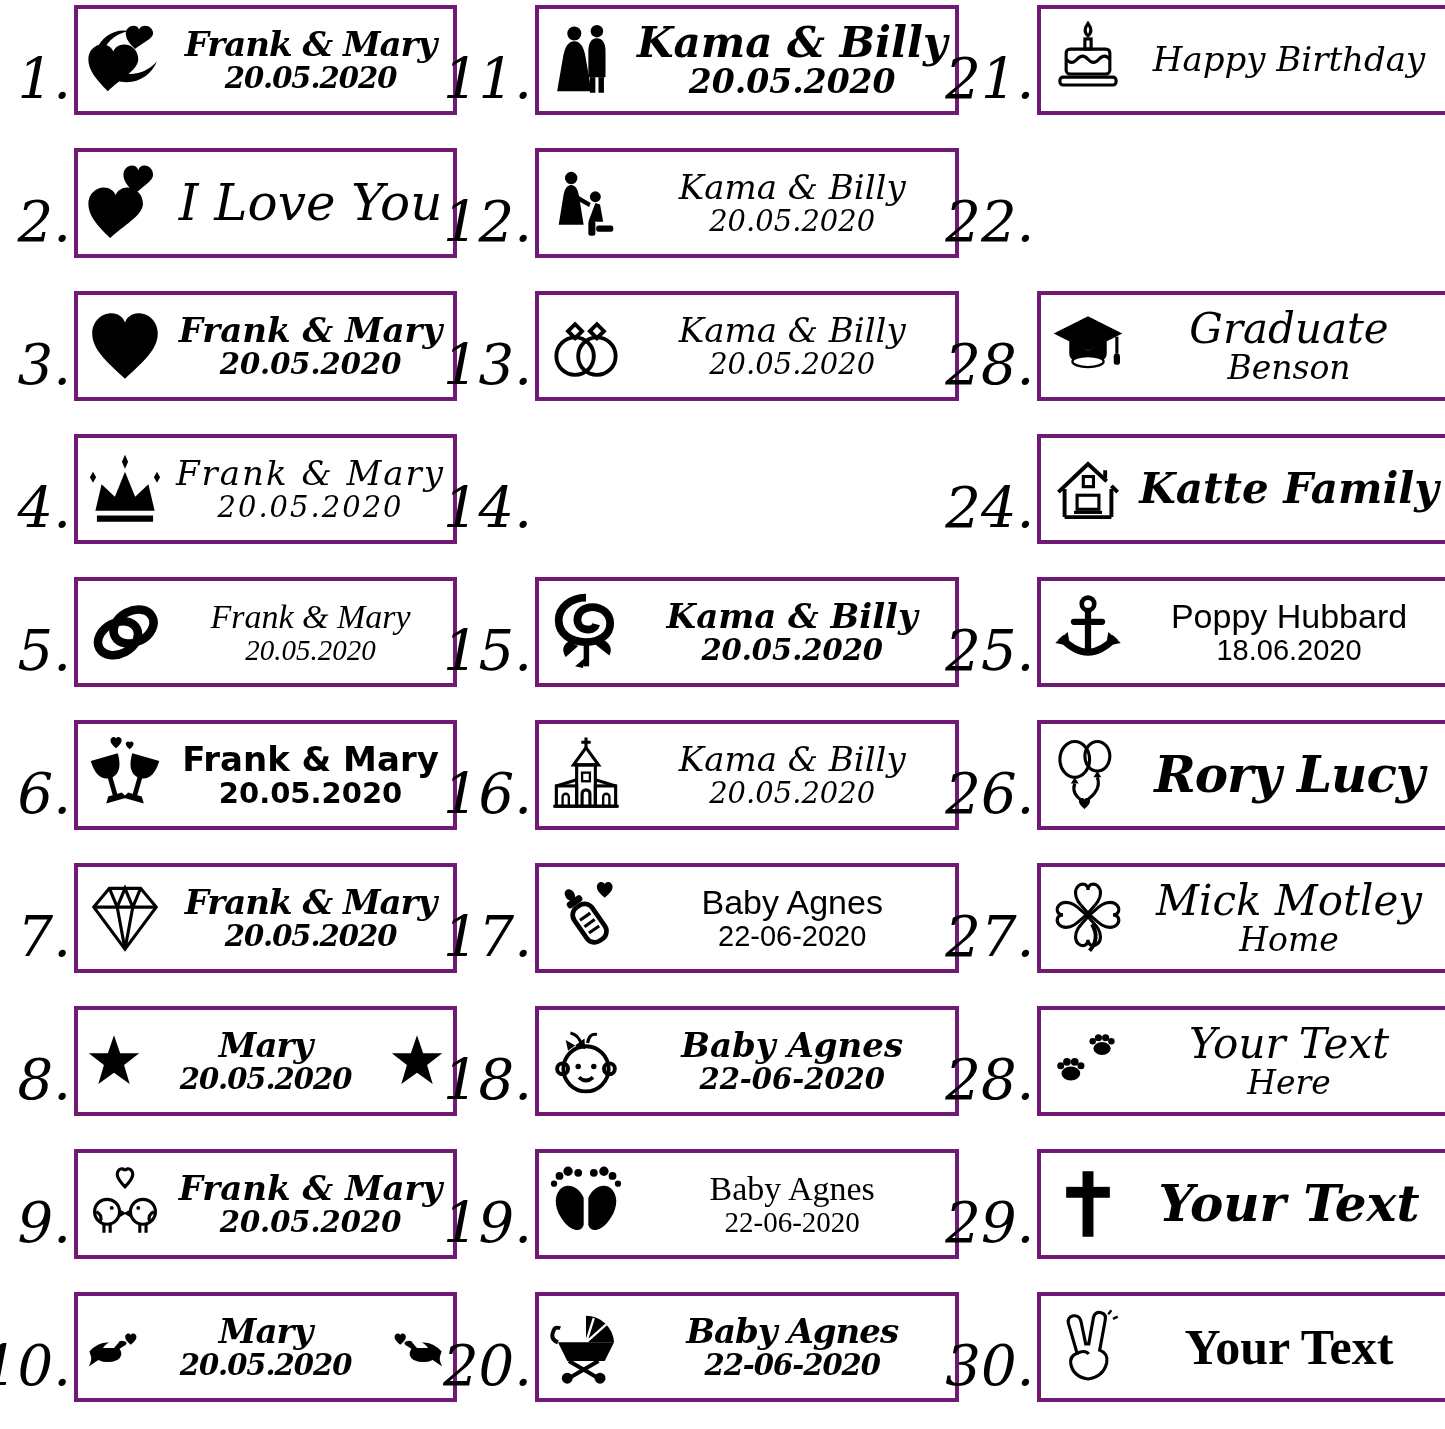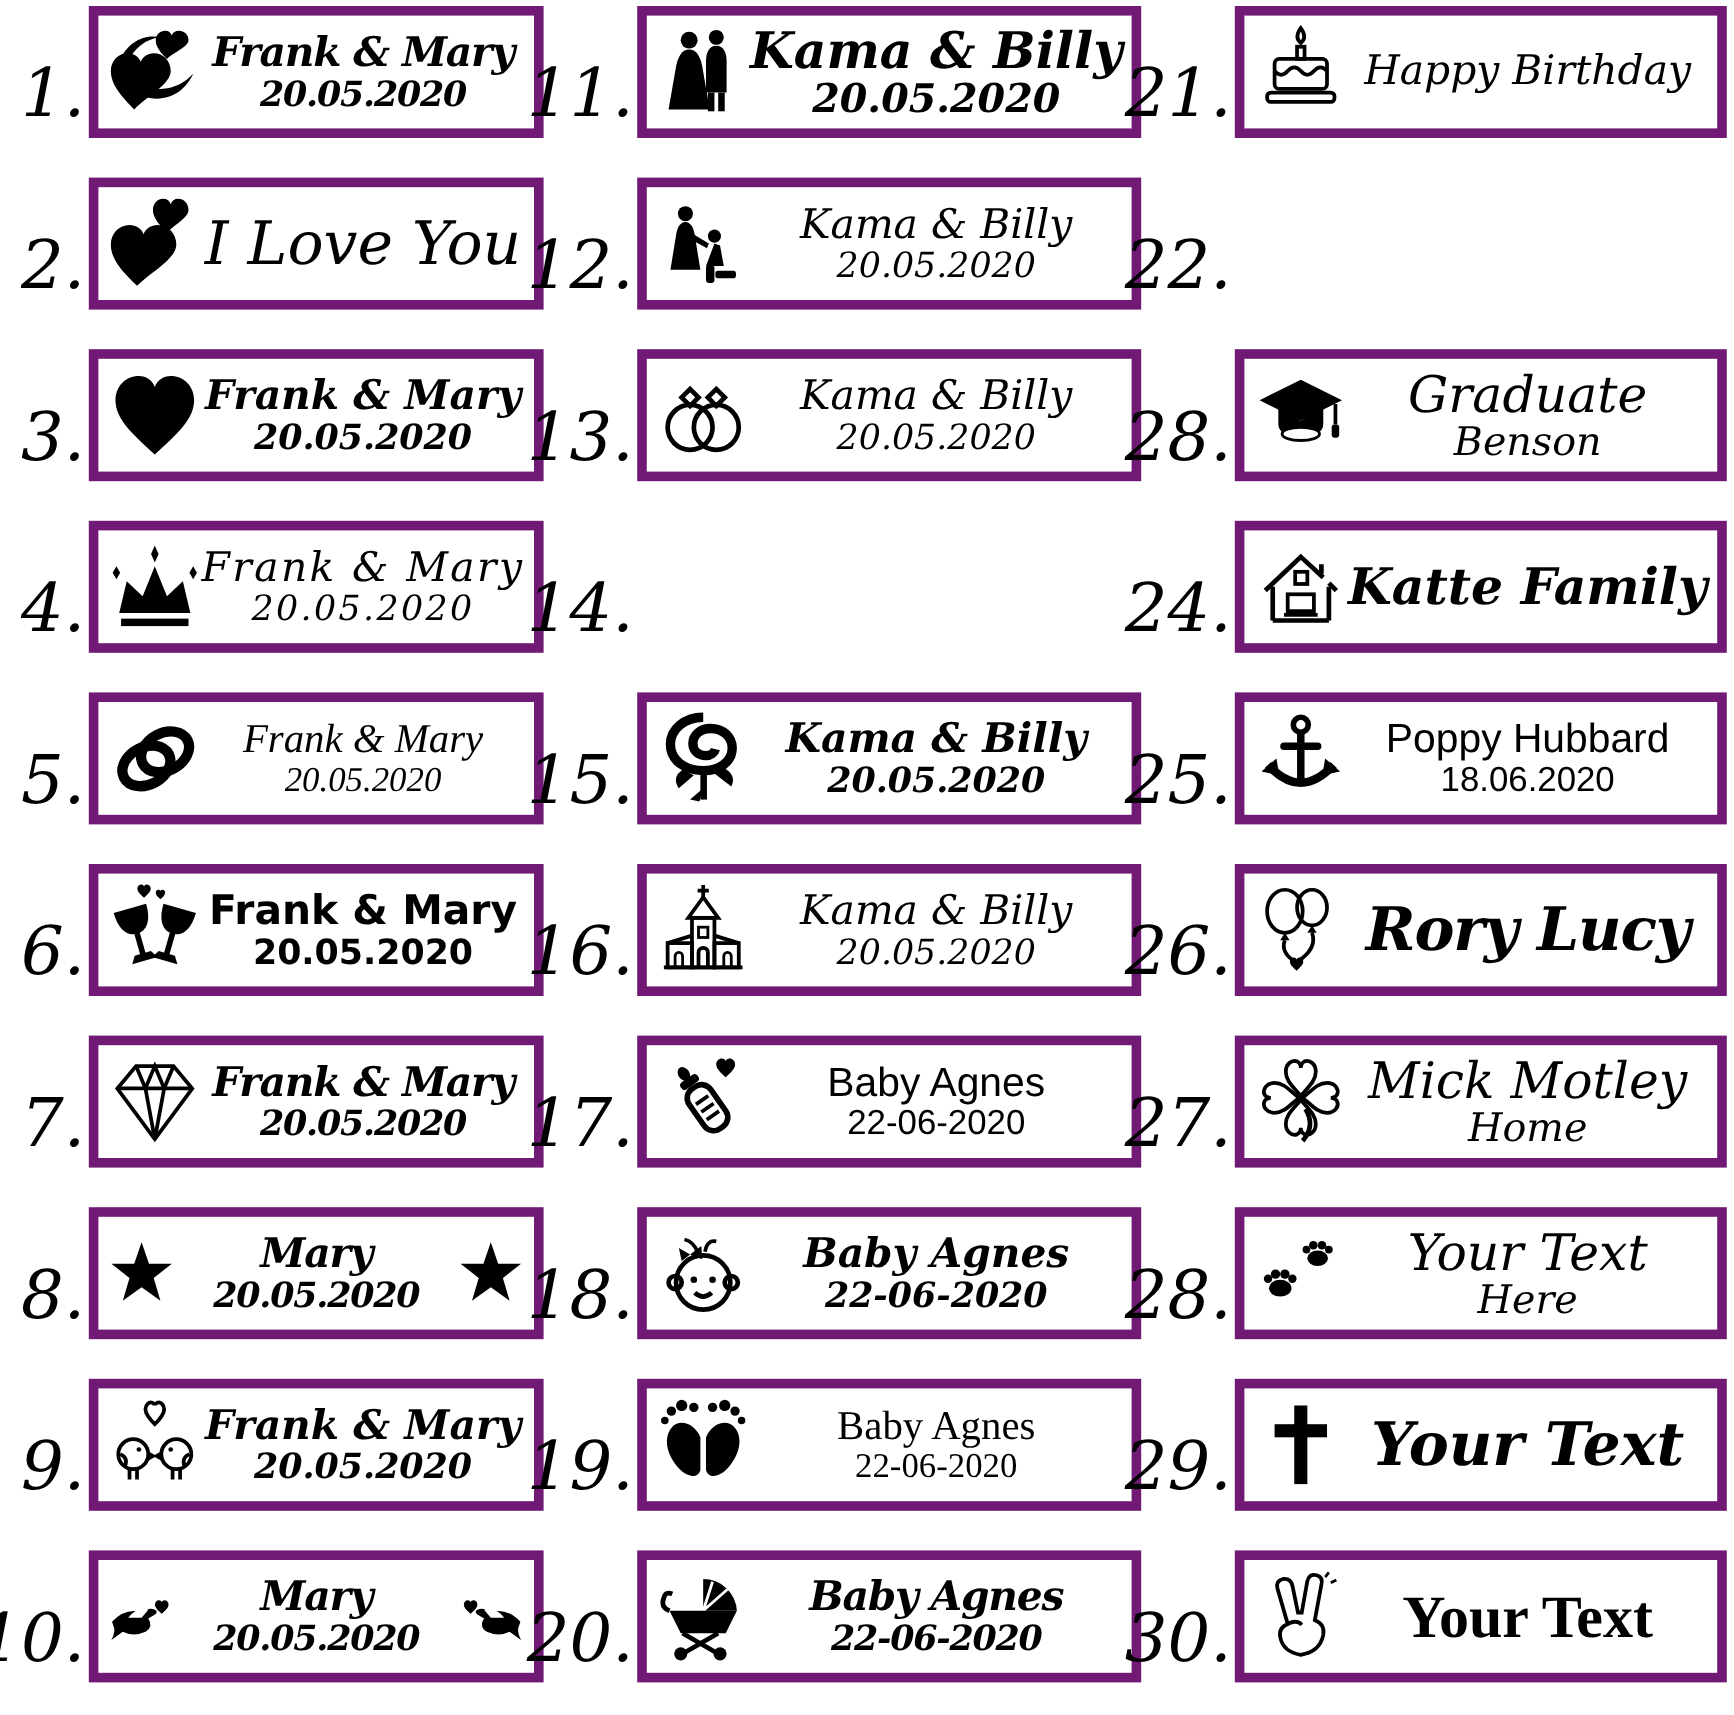--- a/index.html
+++ b/index.html
@@ -16,23 +16,23 @@
   }
   .cell{display:flex;align-items:center;height:110px;}
   .num{position:relative;flex:0 0 74px;height:100%;}
   .num-text{
     position:absolute;right:3px;bottom:8px;
     font-family:"DejaVu Serif",serif;font-style:italic;
     font-size:56px;line-height:1;white-space:nowrap;
   }
   .box{
     flex:1 1 auto;height:110px;box-sizing:border-box;
-    border:8px solid #701a75;background:#fff;
+    border:4px solid #701a75;background:#fff;
     display:flex;align-items:center;justify-content:center;
-    gap:0;padding:2px 8px;overflow:hidden;
+    gap:12px;padding:2px 8px;overflow:hidden;
   }
   .icon{flex:0 0 auto;display:flex;align-items:center;justify-content:center;}
   .icon svg{height:78px;width:auto;display:block;}
   .icon.icon-sm svg{height:56px;}
   .txt{flex:1 1 auto;text-align:center;line-height:1.04;min-width:0;}
   .txt.fit{flex:0 1 auto;}
   .l1,.l2{display:block;white-space:nowrap;}
   .l1{font-size:34px;}
   .l2{font-size:29px;}
   .size-lg .l1{font-size:42px;}

